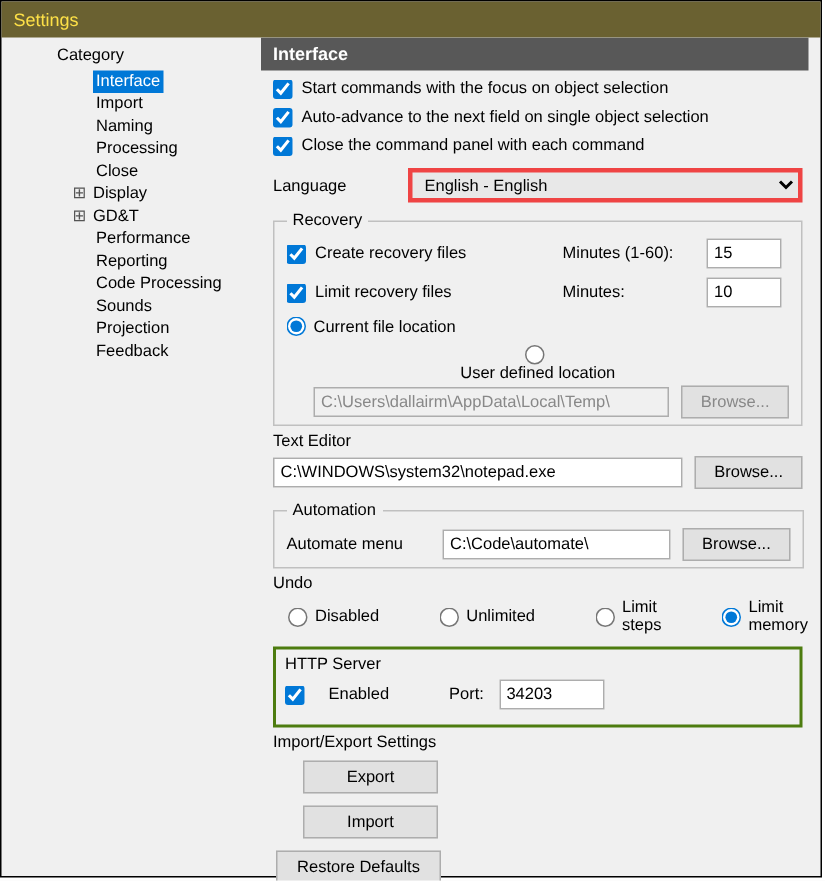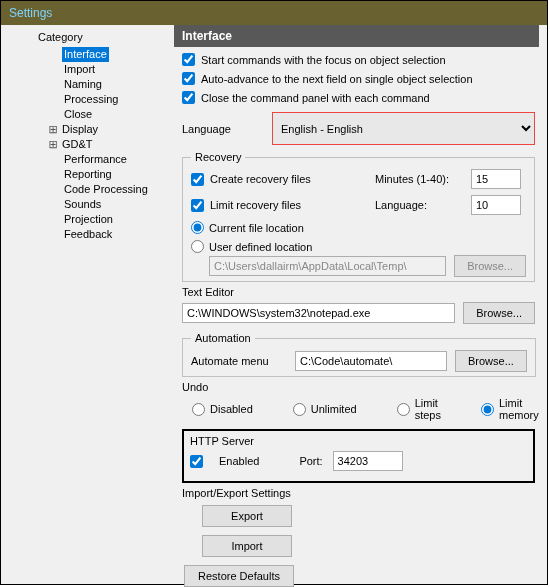--- a/index.html
+++ b/index.html
@@ -1,53 +1,53 @@
 <!DOCTYPE html>
 <html><head>
 <meta charset="utf-8">
 <style>
   * { box-sizing: border-box; margin: 0; padding: 0; font-family: "Segoe UI", Tahoma, sans-serif; font-size: 11px; }
   html, body { width: 550px; height: 587px; background: #fff; overflow: hidden; }
   .window { width: 548px; height: 585px; border: 1px solid #000; background: #f0f0f0; display: flex; flex-direction: column; }
-  .titlebar { background: #6a6131; color: #7dd3fc; padding: 5px 8px; font-size: 12px; }
+  .titlebar { background: #6a6131; color: #fde047; padding: 5px 8px; font-size: 12px; }
   .body { flex: 1; display: flex; flex-direction: column; }
   .mainarea { flex: 1; display: flex; margin-left: 31px; }
   .left { width: 140px; padding: 6px 4px 4px 6px; }
   .left .cat { font-size: 11px; color: #000; margin-bottom: 4px; }
   .tree { font-size: 11px; line-height: 15px; }
   .tree .node { display: flex; align-items: center; cursor: default; }
   .tree .indent0 { padding-left: 10px; }
   .tree .indent1 { padding-left: 24px; }
   .tree .exp { width: 10px; display: inline-flex; justify-content: center; color: #555; margin-right: 2px;}
   .tree .selected { background: #0078d7; color: #fff; padding: 0 2px; }
   .tree span.lbl { padding: 0 2px; }
   .right { flex: 1; display: flex; flex-direction: column; padding: 0 8px 4px 2px; overflow: hidden;}
   .panel-header { background: #585858; color: #fff; font-weight: bold; padding: 4px 8px; font-size: 12px; margin-bottom: 6px; }
   .content { flex: 1; padding: 0 4px 4px 8px; overflow: hidden;}
-  .row { display: flex; align-items: center; margin-bottom: 6px; }
+  .row { display: flex; margin-bottom: 6px; }
   .chk { width: 13px; height: 13px; margin-right: 6px; accent-color: #0078d7; }
   .lang-row { display: flex; align-items: center; margin: 8px 0 6px 0; }
   .lang-row .lbl { width: 90px; }
-  .lang-row select { flex: 1; height: 33px; border: 1px solid #ef4444; background: #e8e8e8; padding: 0 4px; }
+  .lang-row select { flex: 1; height: 23px; border: 3px solid #ef4444; background: #e8e8e8; padding: 0 4px; }
   fieldset { border: 1px solid #c0c0c0; padding: 6px 8px 8px 8px; margin-bottom: 6px; }
   fieldset.tight { padding-bottom: 4px; margin-bottom: 4px;}
   legend { padding: 0 4px; font-size: 11px; }
   .fr-row { display: flex; align-items: center; margin-bottom: 6px; }
   .fr-row .lead { width: 184px; display: flex; align-items: center;}
   .fr-row .lbl2 { width: 96px; }
   .num { width: 50px; height: 20px; border: 1px solid #adadad; padding: 2px 4px; text-align: left; }
   .txt { height: 20px; border: 1px solid #adadad; padding: 2px 4px; background: #fff;}
   .txt.dis { color: #888; background: #f0f0f0; }
   .radio { width: 13px; height: 13px; margin-right: 5px; accent-color: #0078d7;}
   .btn { height: 22px; border: 1px solid #adadad; background: #e1e1e1; padding: 0 12px; cursor: default; font-size: 11px;}
   .btn:disabled { color: #888; }
   .btn.primary { border: 2px solid #0078d7; background: #e1e1e1;}
   .undo-radios { display: flex; align-items: center; gap: 4px; }
   .undo-radios label { display: flex; align-items: center; margin-right: 8px; }
-  .http-box { border: 2px solid #000000; padding: 4px 6px 6px 6px; margin-bottom: 4px; }
+  .http-box { border: 2px solid #4d7c0f; padding: 4px 6px 6px 6px; margin-bottom: 4px; }
   .http-inner { display: flex; align-items: center; gap: 10px; }
   fieldset.nobord { border: none; padding: 2px 0 4px 0; margin-bottom: 4px;}
   fieldset.nobord > legend { padding: 0; margin-bottom: 2px;}
   .te-row { display:flex; gap:8px; align-items:center;}
   .auto-row { display:flex; align-items:center; gap:8px;}
   .auto-row .albl{ width:96px;}
   .ie-row { display:flex; gap:8px; margin-top:2px; padding-left:20px;flex-direction:column;}
   .ie-row .btn { width:90px;}
   .restore-row { padding-left:2px; margin-top:2px;}
   .footer { display:flex; align-items:center; padding:6px 10px 8px 10px; background:#f0f0f0;}
@@ -132,36 +132,36 @@
             <select><option>English - English</option></select>
           </div>
 
           <fieldset class="tight">
             <legend>Recovery</legend>
             <div class="fr-row">
               <div class="lead">
                   <input type="checkbox" class="chk" checked="" style="">
                   <span>Create recovery files</span>
                 </div>
-              <span class="lbl2">Minutes (1-40):</span>
+              <span class="lbl2">Minutes (1-60):</span>
               <input class="num" value="15" style="">
             </div>
             <div class="fr-row">
               <div class="lead">
                   <input type="checkbox" class="chk" checked="" style="">
                   <span>Limit recovery files</span>
                 </div>
-              <span class="lbl2">Language:</span>
+              <span class="lbl2">Minutes:</span>
               <input class="num" value="10" style="">
             </div>
             <div class="fr-row">
                 <input type="radio" class="radio" name="loc" checked="" style="">
                 <span>Current file location</span>
               </div>
-            <div class="fr-row" style="margin-bottom:2px;">
+            <div class="fr-row" style="margin-bottom:2px;flex-direction:column;">
                 <input type="radio" class="radio" name="loc" style="">
                 <span>User defined location</span>
               </div>
             <div class="pathrow">
               <input class="txt dis" style="flex: 1 1 0%;" disabled="" value="C:\Users\dallairm\AppData\Local\Temp\">
               <button class="btn" disabled="">Browse...</button>
             </div>
           </fieldset>
 
           <fieldset class="nobord">

